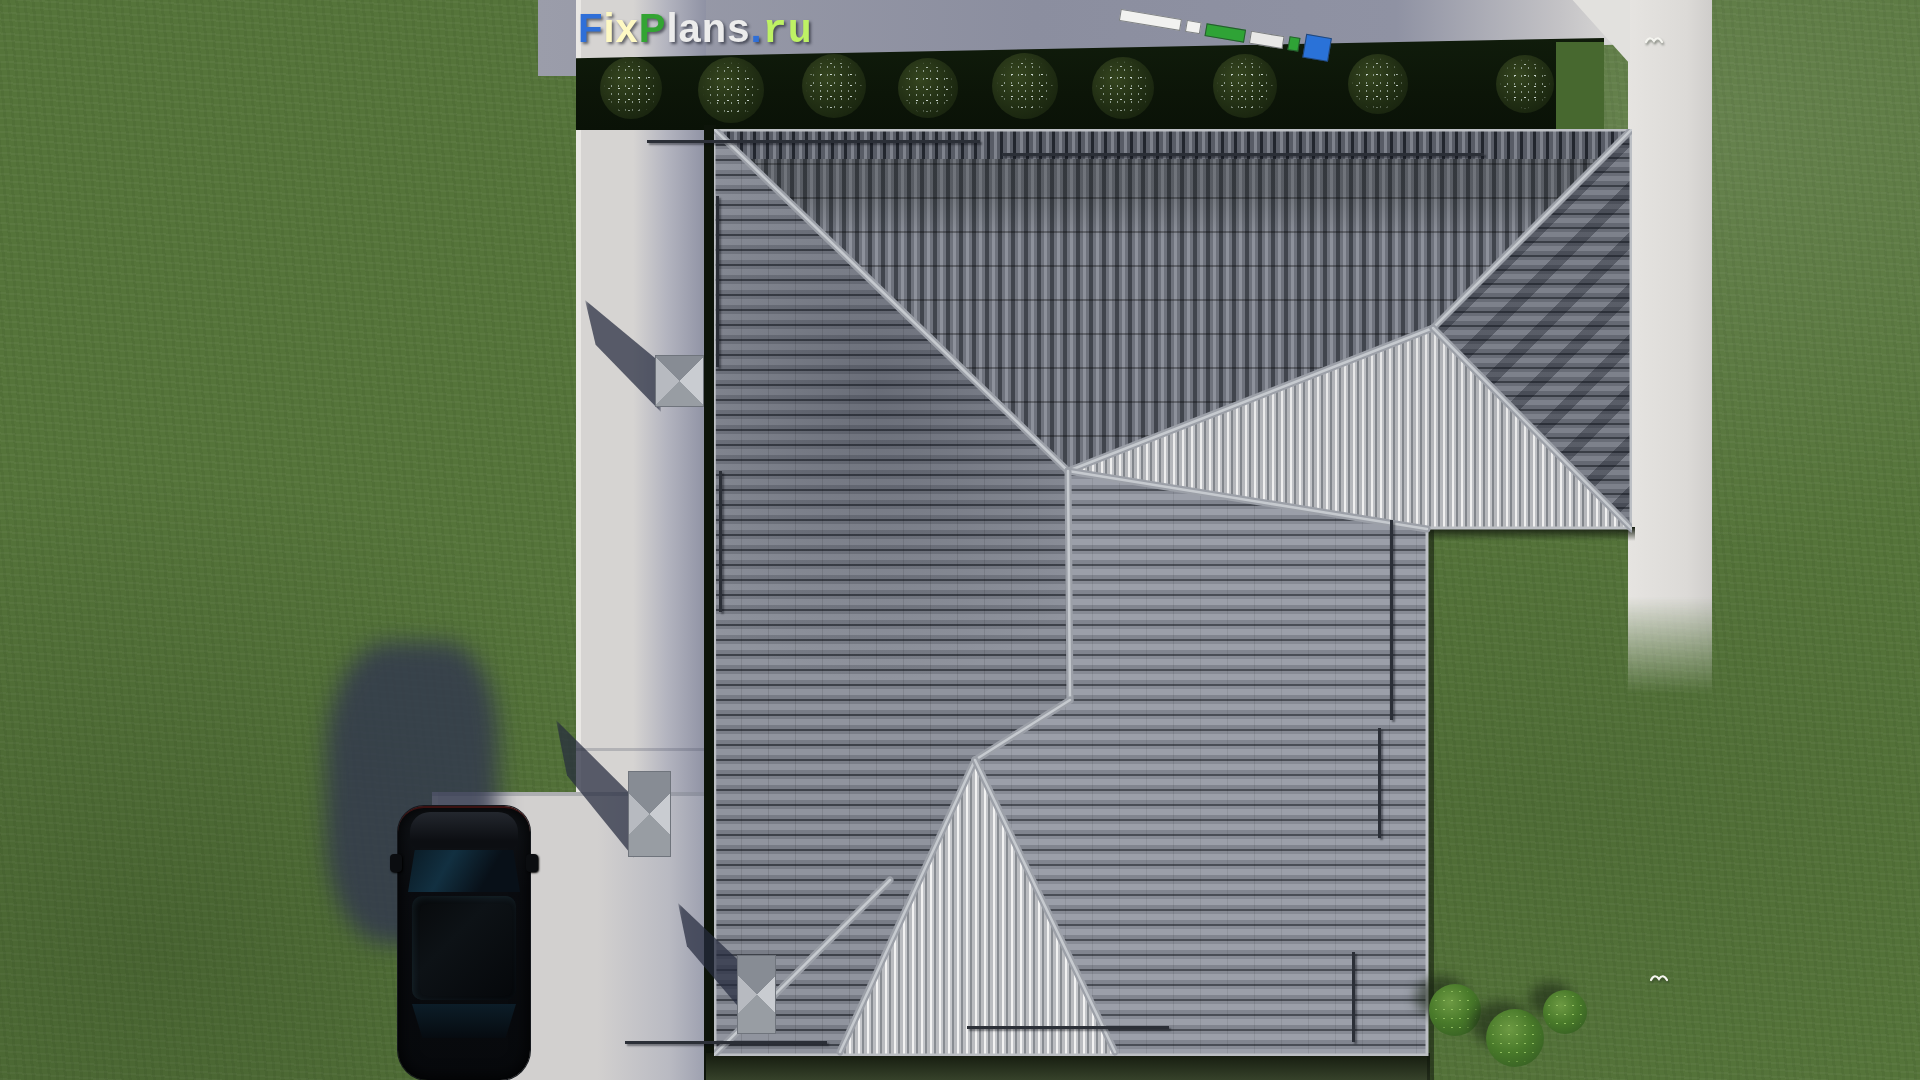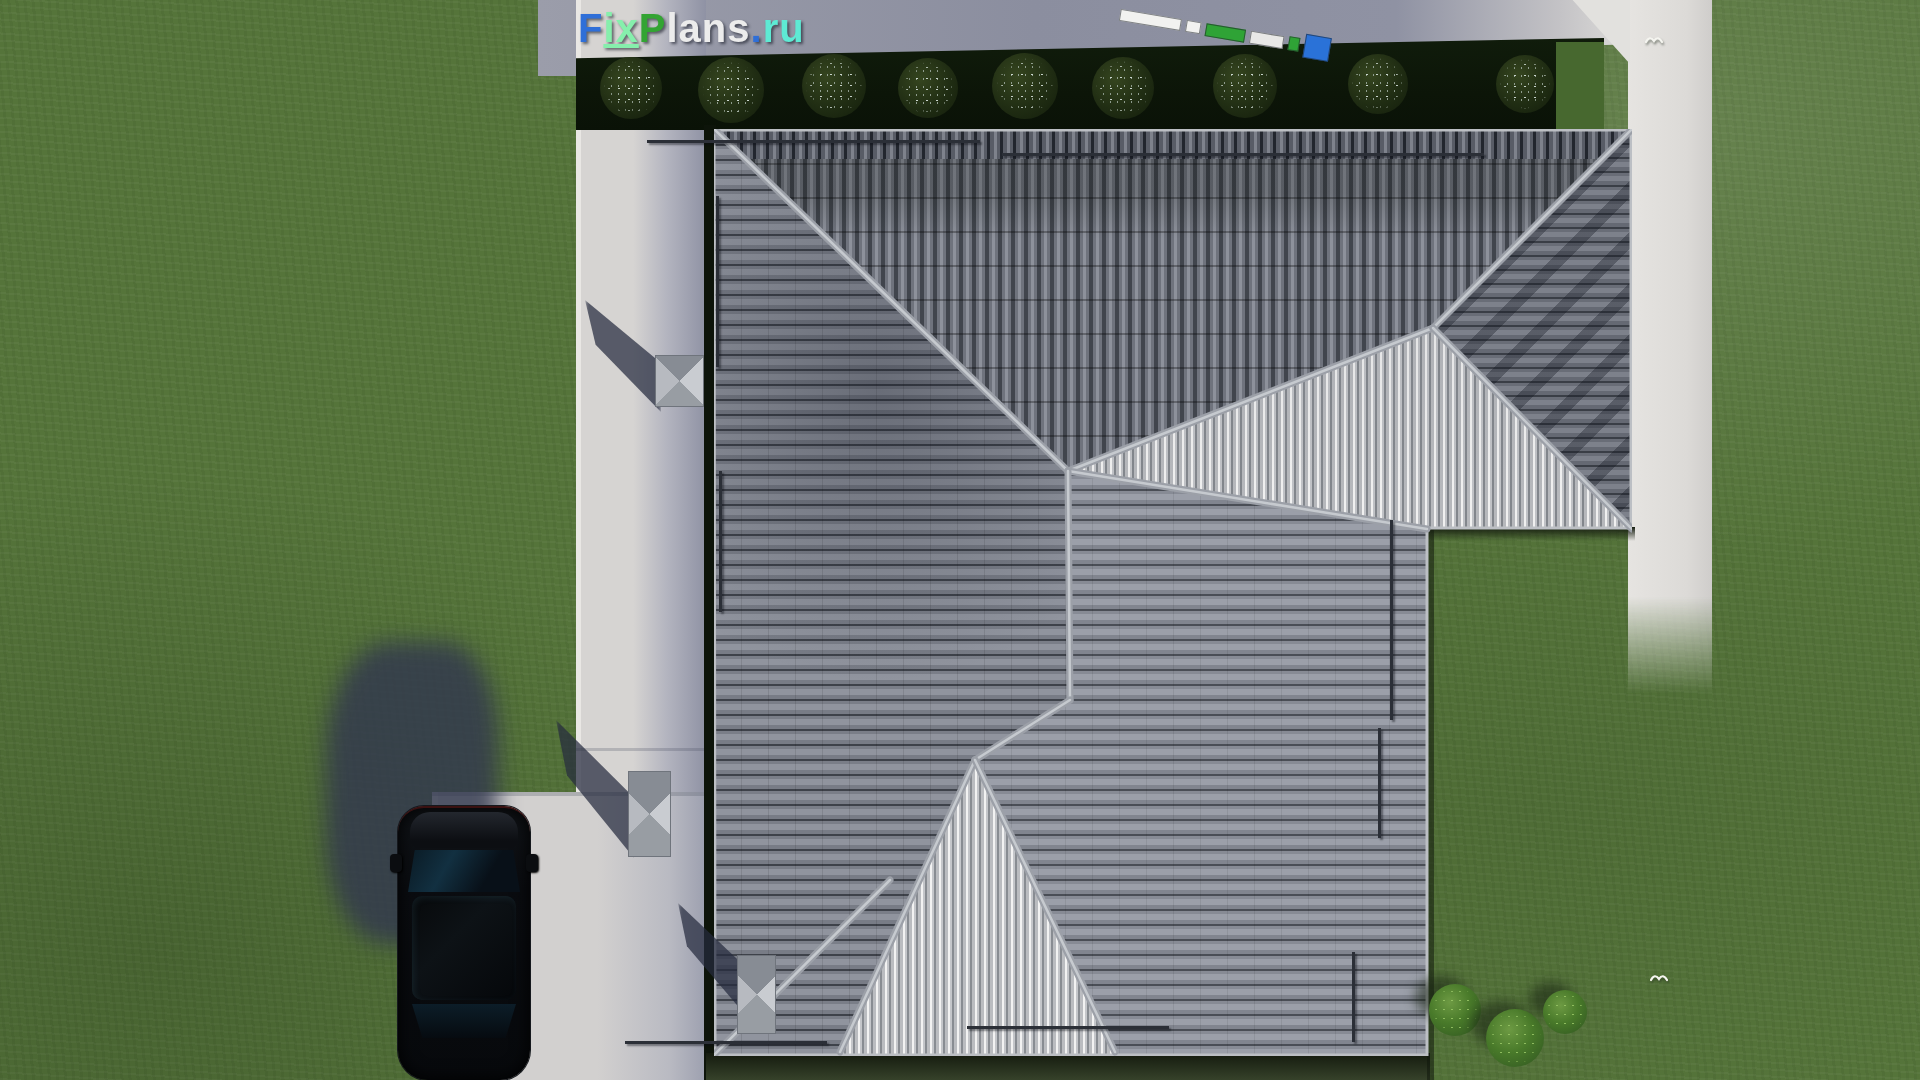--- a/index.html
+++ b/index.html
@@ -284,15 +284,15 @@
     </div>
 
 <div id="tape">
       <div class="seg" style="width: 62px; height: 12px; background: rgb(242, 242, 240);"></div>
       <div class="seg" style="width: 15px; height: 12px; background: rgb(242, 242, 240);"></div>
       <div class="seg" style="width: 40px; height: 13px; background: rgb(47, 163, 54);"></div>
       <div class="seg" style="width: 34px; height: 13px; background: rgb(232, 232, 230);"></div>
       <div class="seg" style="width: 11px; height: 14px; background: rgb(47, 163, 54);"></div>
       <div class="seg" style="width: 26px; height: 24px; background: rgb(42, 114, 216);"></div>
     </div>
-<div id="logo"><span style="color: rgb(47, 111, 216);">F</span><span style="color: #86efac; text-decoration: underline;">ix</span><span style="color: rgb(51, 164, 51);">P</span><span style="color: rgb(236, 236, 236);">lans</span><span style="color: rgb(47, 111, 216);">.</span><span style="color: #5eead4;">ru</span></div>
+<div id="logo"><span style="color: rgb(47, 111, 216);">F</span><span style="color: #fef9c3;">ix</span><span style="color: rgb(51, 164, 51);">P</span><span style="color: rgb(236, 236, 236);">lans</span><span style="color: rgb(47, 111, 216);">.</span><span style="color: #bef264; font-family: Liberation Mono, monospace;">ru</span></div>
 
 </div>
 
 </body></html>

